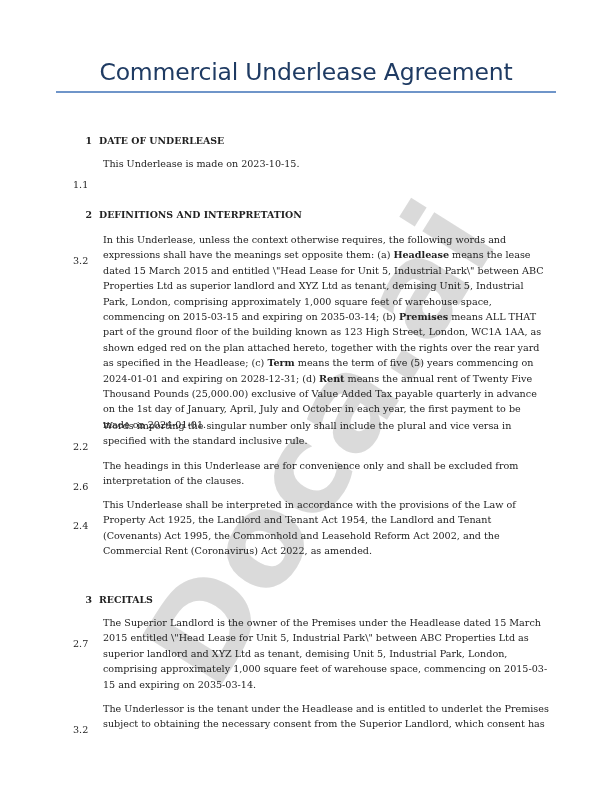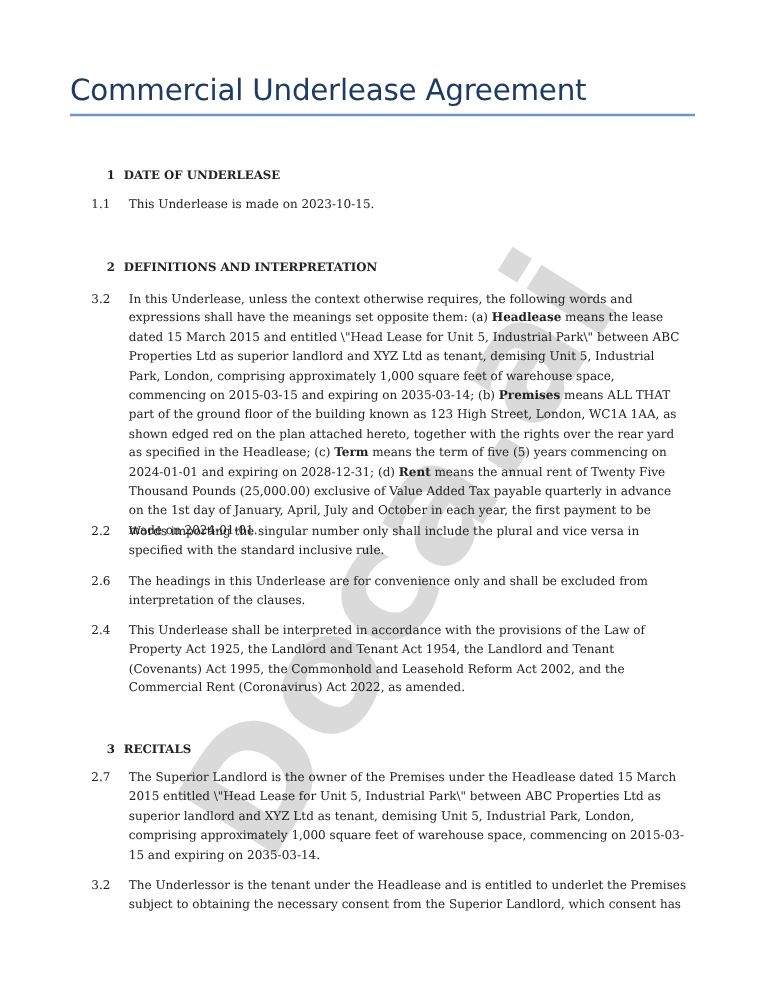--- a/index.html
+++ b/index.html
@@ -1,34 +1,34 @@
 <!DOCTYPE html>
 <html><head>
 <meta charset="utf-8">
 <style>
   html, body { margin: 0; padding: 0; background: #ffffff; }
   body { width: 612px; height: 792px; position: relative; overflow: hidden; }
   .page { position: absolute; left: 0; top: 0; width: 612px; height: 792px; background: #fff; }
   .title {
-    position: absolute; left: 56px; top: 58px; width: 500px; text-align: left;
+    position: absolute; left: 56px; top: 58px; width: 500px; text-align: center;
     font-family: "DejaVu Sans", sans-serif; font-size: 23.5px; color: #1f3b63; letter-spacing: -0.2px;
   }
   .title-rule { position: absolute; left: 56px; top: 91px; width: 500px; height: 1.5px; background: #6f95c9; }
   .watermark {
     position: absolute; left: 40px; top: 380px; width: 560px; text-align: center;
     font-family: "DejaVu Sans", sans-serif; font-weight: bold; font-size: 128px; color: #d9d9d9;
     transform: rotate(-58deg); transform-origin: center center; z-index: 0; line-height: 1; opacity: 0.95;
   }
   .content { position: absolute; left: 0; top: 0; width: 612px; z-index: 1;
     font-family: "DejaVu Serif", serif; font-size: 9.6px; color: #222; }
   .heading { position: absolute; left: 0; font-weight: bold; font-size: 9.4px; }
   .heading .num { position: absolute; left: 80px; width: 12px; text-align: right; }
   .heading .txt { position: absolute; left: 99px; white-space: nowrap; }
   .clause { position: absolute; left: 0; width: 612px; line-height: 15.4px; }
-  .clause .num { position: absolute; left: 73px; }
+  .clause .num { position: absolute; left: 73px; margin-top: 21px; }
   .clause .txt { position: absolute; left: 103px; width: 446px; }
   b { font-weight: bold; }
 </style>
 </head>
 <body>
 
 <div class="page">
   <div class="title">Commercial Underlease Agreement</div>
   <div class="title-rule"></div>
 

